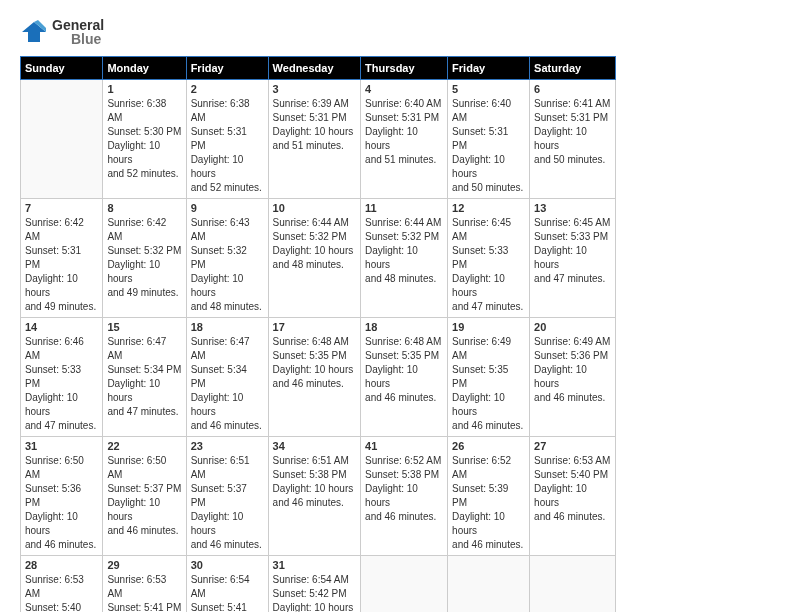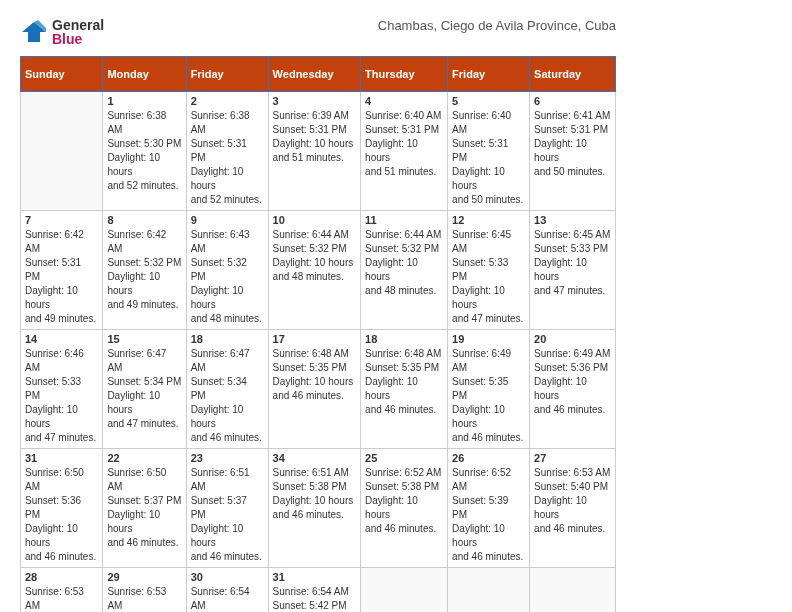--- a/index.html
+++ b/index.html
@@ -31,21 +31,22 @@
       line-height: 1;
     }
     .logo-general {
       font-size: 14px;
       font-weight: bold;
       color: #333;
     }
     .logo-blue {
       font-size: 14px;
       font-weight: bold;
-      color: #be185d;
+      color: #737373;
+      margin-left: 19px;
     }
     .logo-icon {
       width: 28px;
       height: 28px;
       margin-right: 4px;
     }
     .title-block {
       text-align: right;
     }
     .month-title {
@@ -56,23 +57,23 @@
     .location {
       font-size: 13px;
       color: #555;
     }
     .calendar {
       width: 100%;
       border-collapse: collapse;
       font-size: 9.5px;
     }
     .calendar th {
-      background-color: #c2410c;
+      background-color: #000000;
       color: #fff;
-      padding: 11px 4px;
+      padding: 5px 4px;
       text-align: left;
       font-size: 11px;
       font-weight: bold;
       border: 1px solid #2e74c0;
     }
     .calendar td {
       border: 1px solid #ccc;
       vertical-align: top;
       padding: 3px 4px;
       width: 113px;
@@ -104,21 +105,20 @@
         <rect x="0" y="0" width="28" height="28" rx="3" fill="#fff"></rect>
         <polygon points="14,4 26,14 20,14 20,24 8,24 8,14 2,14" fill="#1a6fba"></polygon>
         <polygon points="18,2 26,10 26,14 14,4" fill="#4a9fd4"></polygon>
       </svg>
       <div class="logo-text">
         <span class="logo-general">General</span>
         <span class="logo-blue">Blue</span>
       </div>
     </div>
     <div class="title-block">
-      <div class="location">Chambas, Ciego de Avila Province, Cuba</div>
     </div>
   </div>
 
   <table class="calendar">
     <thead>
       <tr>
       <th>Sunday</th>
           <th>Monday</th>
           <th>Friday</th>
           <th>Wednesday</th>
@@ -298,21 +298,21 @@
 and 46 minutes.</div>
           </td>
           <td>
             <span class="day-num">34</span>
             <div class="day-info" style="white-space: pre-line;">Sunrise: 6:51 AM
 Sunset: 5:38 PM
 Daylight: 10 hours
 and 46 minutes.</div>
           </td>
           <td>
-            <span class="day-num">25</span>
+            <span class="day-num">41</span>
             <div class="day-info" style="white-space: pre-line;">Sunrise: 6:52 AM
 Sunset: 5:38 PM
 Daylight: 10 hours
 and 46 minutes.</div>
           </td>
           <td>
             <span class="day-num">26</span>
             <div class="day-info" style="white-space: pre-line;">Sunrise: 6:52 AM
 Sunset: 5:39 PM
 Daylight: 10 hours

